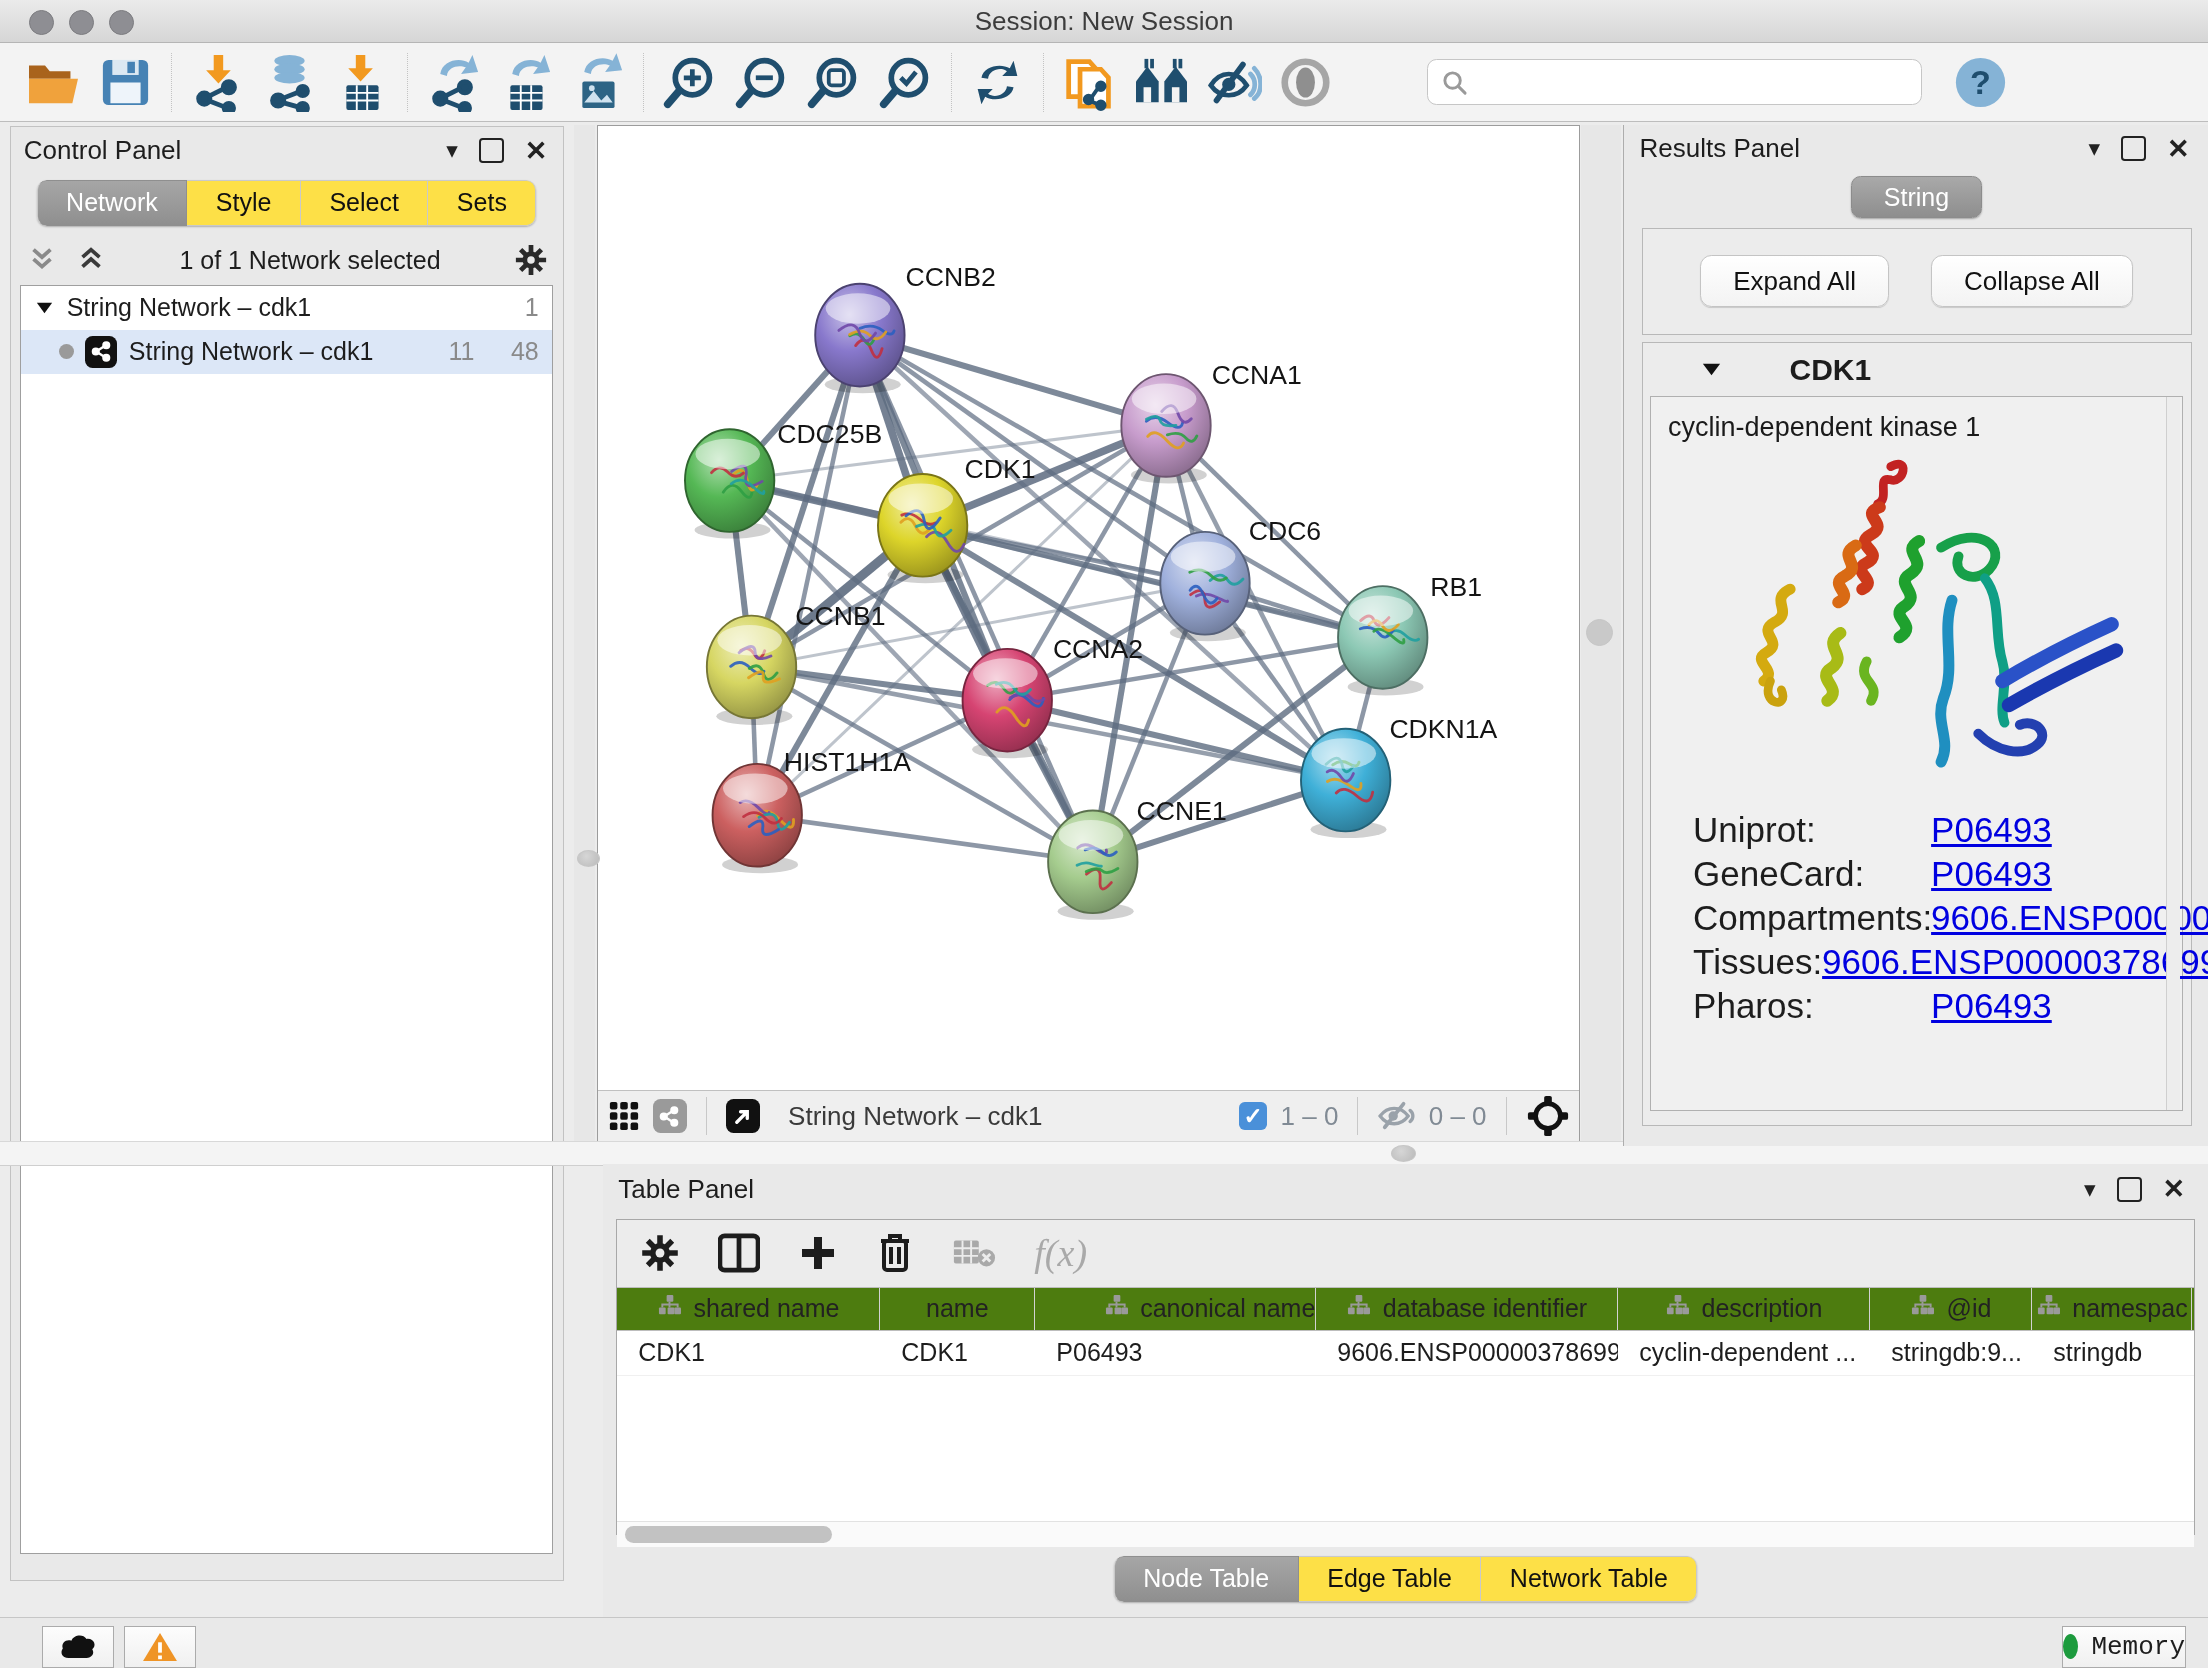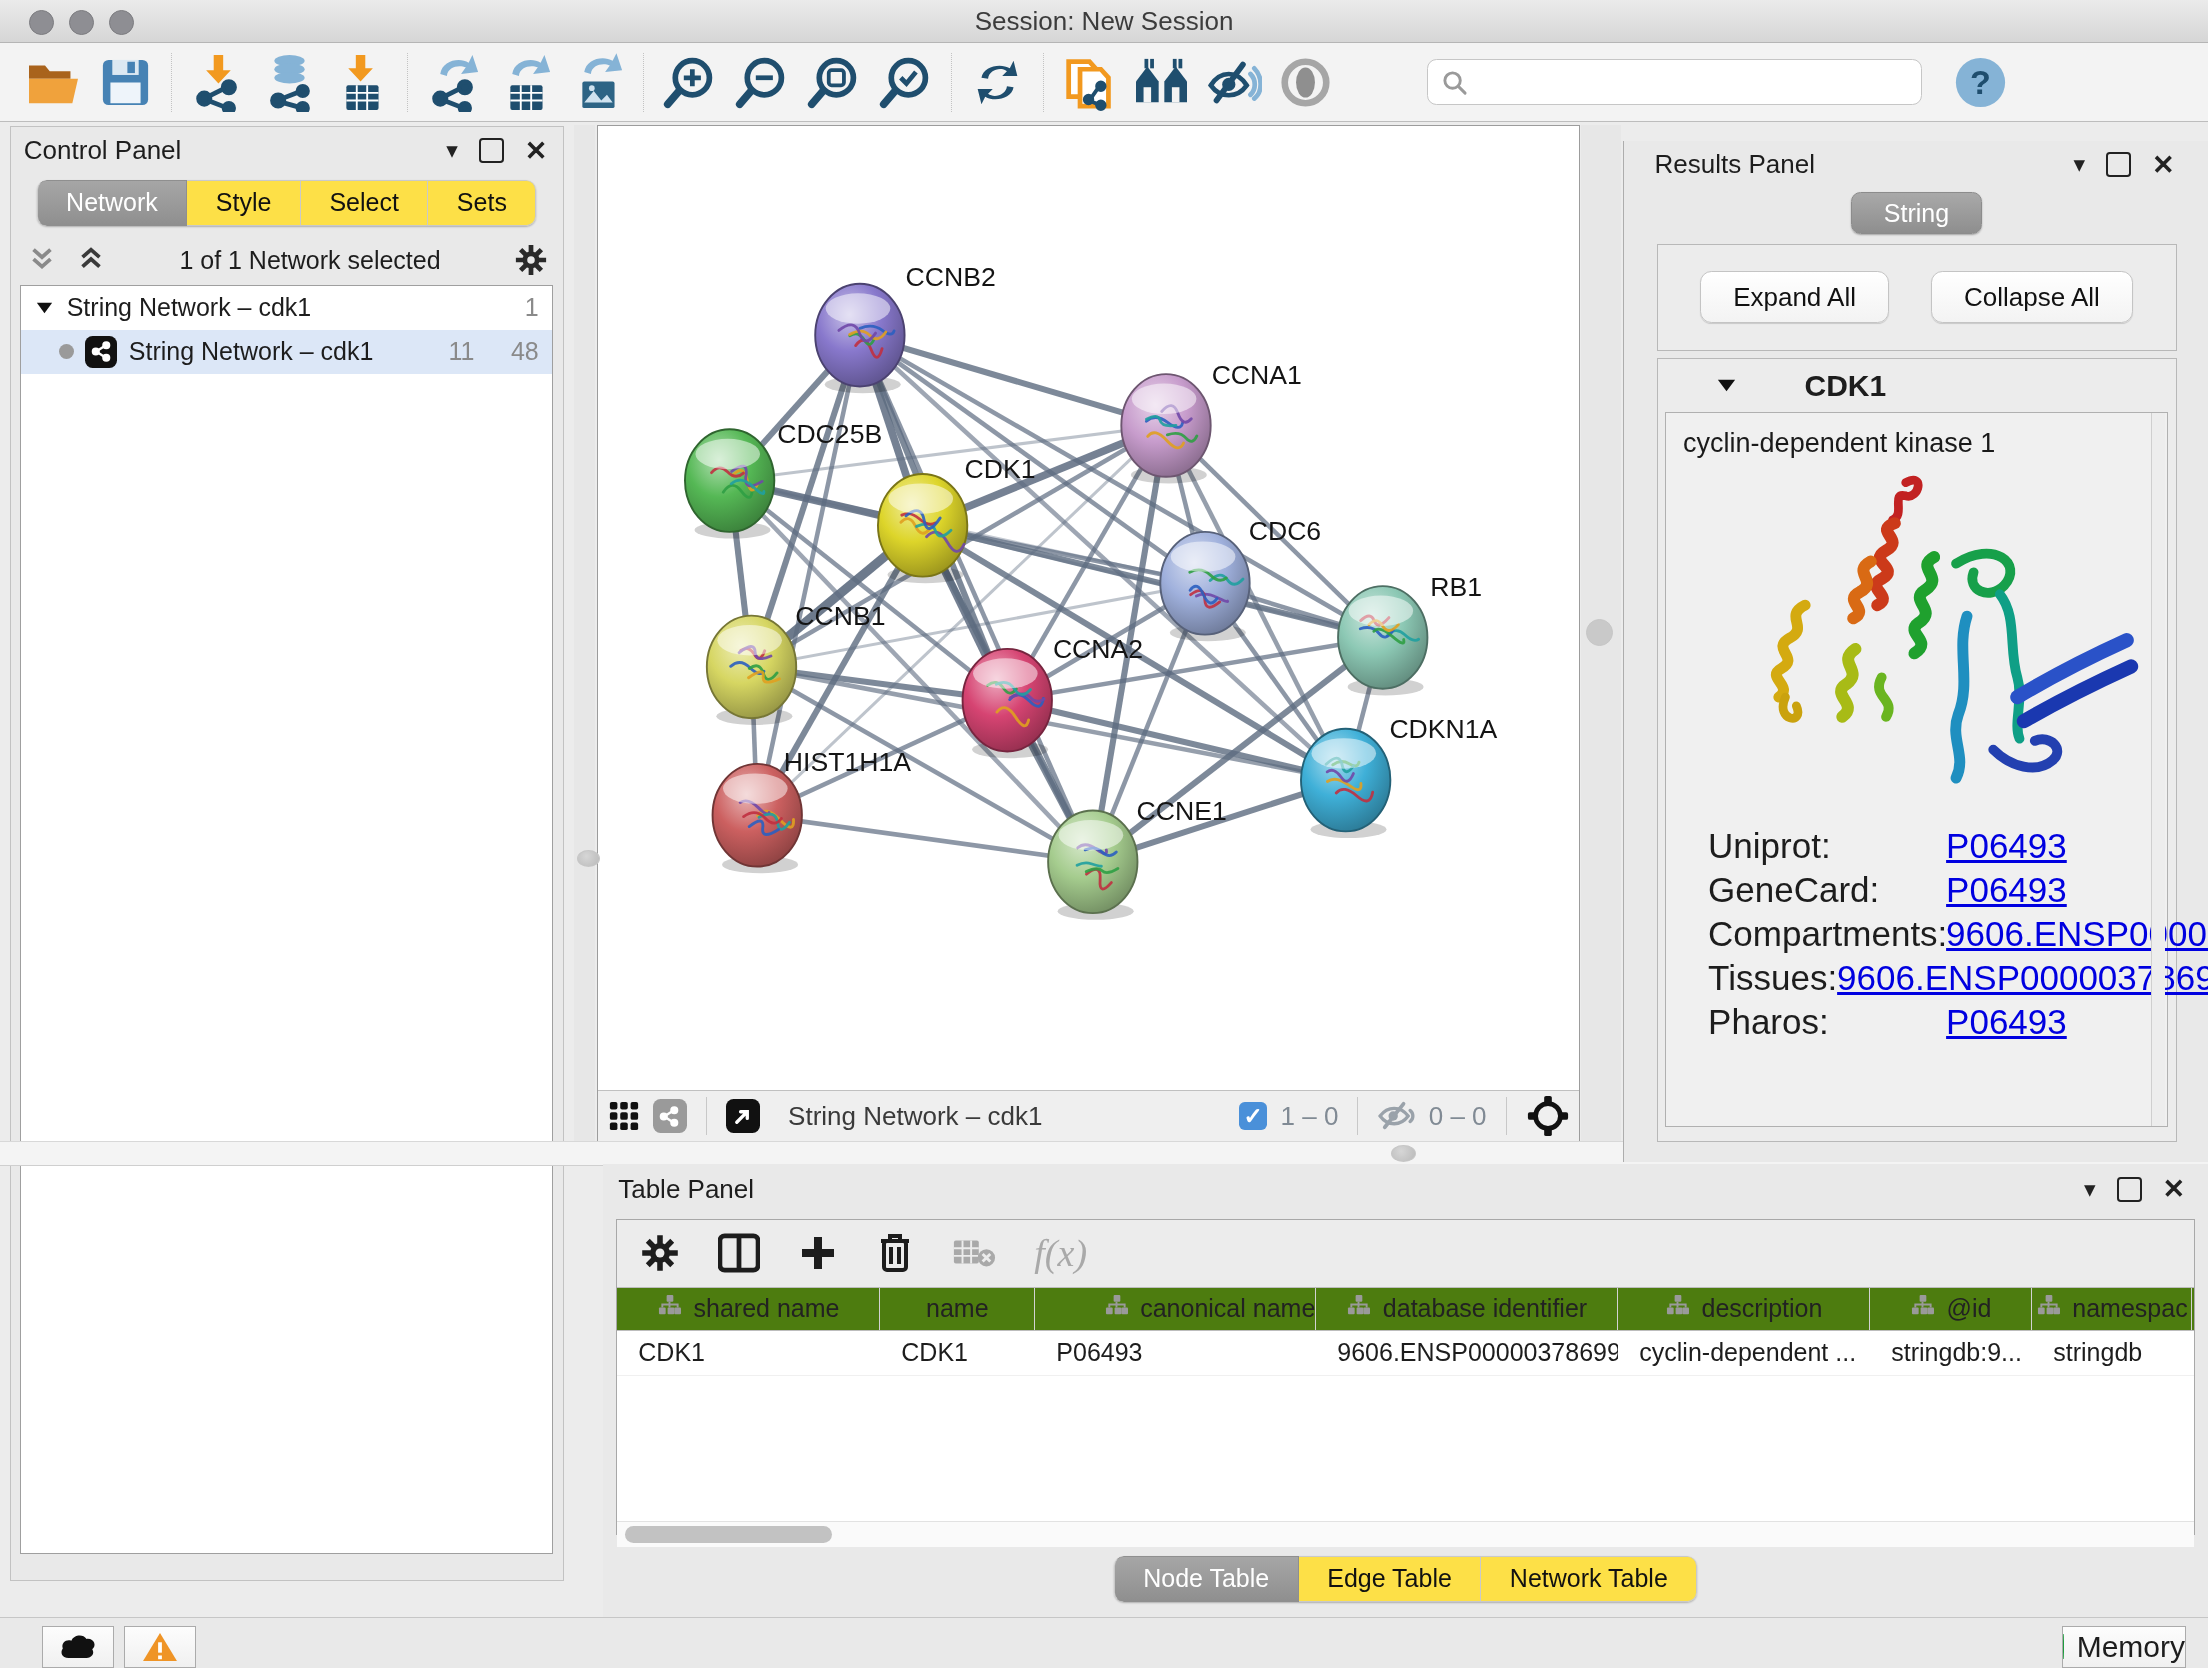--- a/index.html
+++ b/index.html
@@ -52,21 +52,21 @@
   .nf-sep{height:38px;border-left:1px solid #c8c8c8;margin:0 5.7px;}
   .nf-title{color:#3a3a3a;margin-left:15px;flex:1;}
   .blackchip{width:34px;height:34px;border-radius:7.6px;background:#111;display:flex;align-items:center;justify-content:center;}
   .graychip{width:34px;height:34px;border-radius:7.6px;background:#9a9a9a;display:flex;align-items:center;justify-content:center;}
   .checkbox{width:28.5px;height:28.5px;border-radius:5.7px;background:#4a90d9;display:flex;align-items:center;justify-content:center;
     color:#fff;font-size:23px;font-weight:bold;}
   
   .vstrip{background:#e7e7e7;}
   .knob{background:radial-gradient(circle at 40% 35%,#d6d6d6,#b9b9b9);border:1px solid #c6c6c6;border-radius:50%;}
   
-  .rpanel{left:1623px;top:141px;width:586px;height:1021px;background:#e9e9e9;border-left:1.9px solid #adadad;box-sizing:border-box;padding:0 23px;}
+  .rpanel{left:1623px;top:125px;width:586px;height:1021px;background:#e9e9e9;border-left:1.9px solid #adadad;box-sizing:border-box;padding:0 8px;}
   .rp-tab{display:flex;justify-content:center;margin-top:11.4px;}
   .pill{font-size:25px;color:#fff;background:linear-gradient(#a9a9a9,#8e8e8e);border:1px solid #8c8c8c;
     border-radius:9.5px;padding:5.7px 32px;box-shadow:0 1px 1.9px rgba(0,0,0,.3);}
   .rp-btnbox{margin:9.5px 9.5px 0 9.5px;border:1.9px solid #b8b8b8;background:#ececec;height:105px;
     display:flex;align-items:center;justify-content:center;gap:42px;}
   .btn{background:linear-gradient(#ffffff,#f3f3f3);border:1px solid #c4c4c4;border-radius:11.4px;
     font-size:26px;padding:9.5px 32px;color:#111;box-shadow:0 1px 1px rgba(0,0,0,.15);}
   .rp-protbox{margin:7.6px 9.5px 0 9.5px;border:1.9px solid #b8b8b8;background:#ececec;height:784px;box-sizing:border-box;}
   .rp-prothead{display:flex;align-items:center;height:53px;gap:67px;padding-left:57px;}
   .rp-protname{font-size:30px;font-weight:bold;}
@@ -89,21 +89,21 @@
   .dcell{display:flex;align-items:center;font-size:25px;padding-left:21px;box-sizing:border-box;overflow:hidden;white-space:nowrap;}
   .tbody-fill{background:#fff;height:145px;}
   .hscroll{height:25px;background:#fafafa;border-top:1px solid #e2e2e2;position:relative;}
   .hthumb{position:absolute;left:7.6px;top:3.8px;width:207px;height:17px;border-radius:8.6px;background:#c2c2c2;}
   .tp-tabs{display:flex;justify-content:center;margin-top:21px;}
   
   .statusbar{left:0;top:1617px;width:2208px;height:51px;background:#e9e9e9;border-top:1px solid #c6c6c6;}
   .sb-btn{position:absolute;top:7.6px;height:40px;background:linear-gradient(#fdfdfd,#f0f0f0);
     border:1.9px solid #ababab;display:flex;align-items:center;justify-content:center;}
   .mem-dot{width:25px;height:25px;border-radius:50%;background:#1d9b3e;margin-right:13.3px;}
-  .mem-label{font-size:30px;}
+  .mem-label{font-size:26px;font-family:Liberation Mono, monospace;}
   text.nodelabel{font-size:28px;fill:#141414;font-family:"Liberation Sans",sans-serif;}
   .fx{font-family:"Liberation Serif",serif;font-style:italic;font-size:38px;color:#a9a9a9;}
 </style>
 </head>
 <body>
 
 <div class="abs titlebar">
   <div class="traffic">
     <span></span>
     <span></span>

